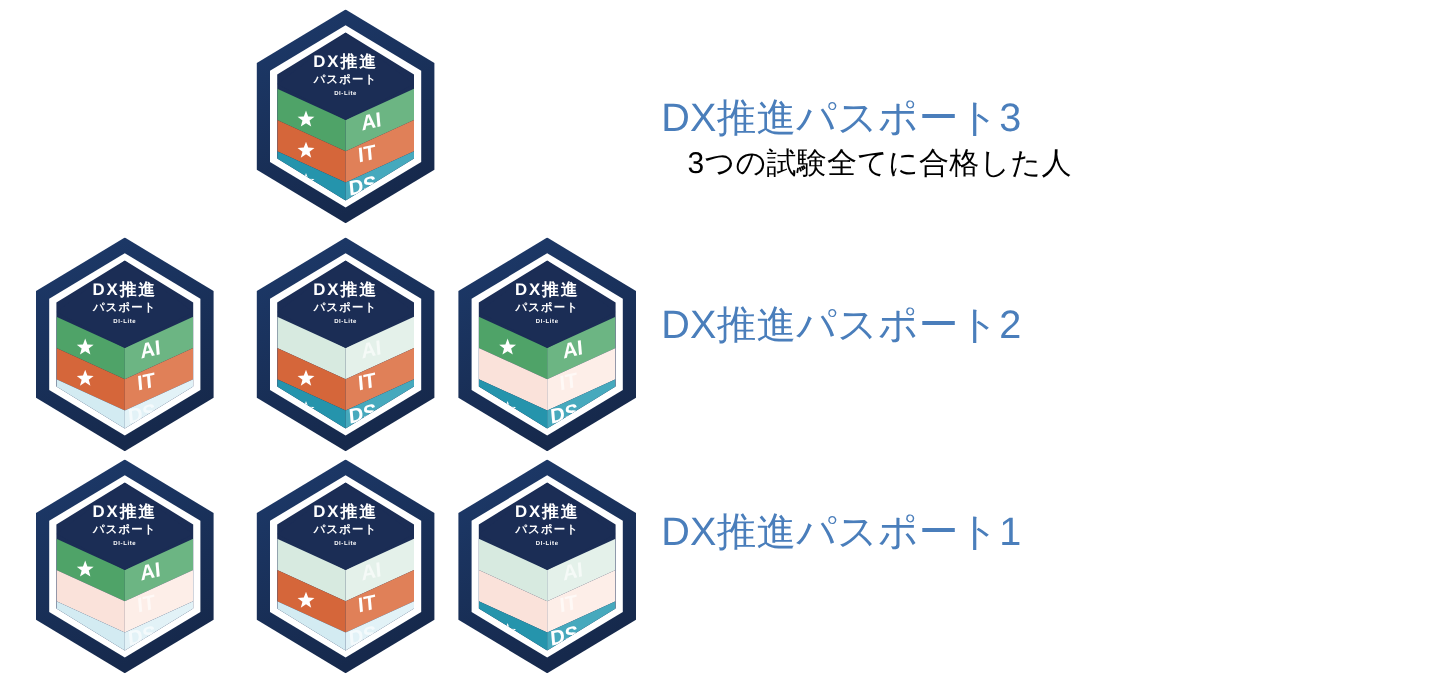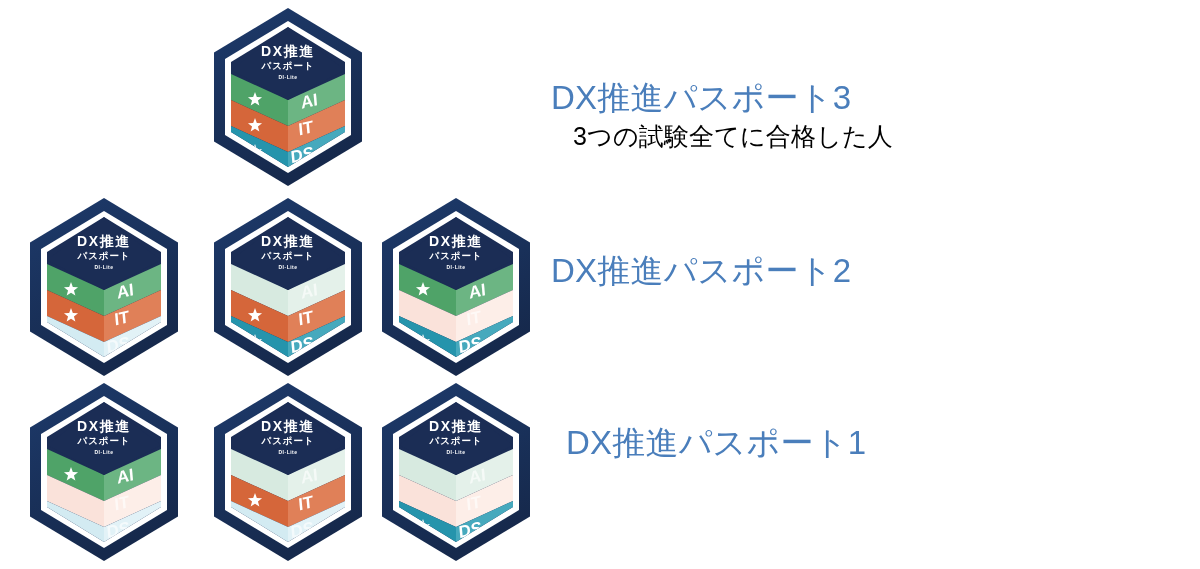--- a/index.html
+++ b/index.html
@@ -258,16 +258,16 @@
         </g>
       </svg>
     </div>
     <div class="textblock" style="left: 551px; top: 80px;">
       <div class="tb-title">DX推進パスポート3</div>
       <div class="tb-desc">3つの試験全てに合格した人</div>
     </div>
     <div class="textblock" style="left: 551px; top: 238px; margin-top: 15px;">
       <div class="tb-title">DX推進パスポート2</div>
     </div>
-    <div class="textblock" style="left: 566px; top: 425px;">
+    <div class="textblock" style="left: 551px; top: 425px;">
       <div class="tb-title">DX推進パスポート1</div>
     </div>
   </div>
 
 </body></html>

